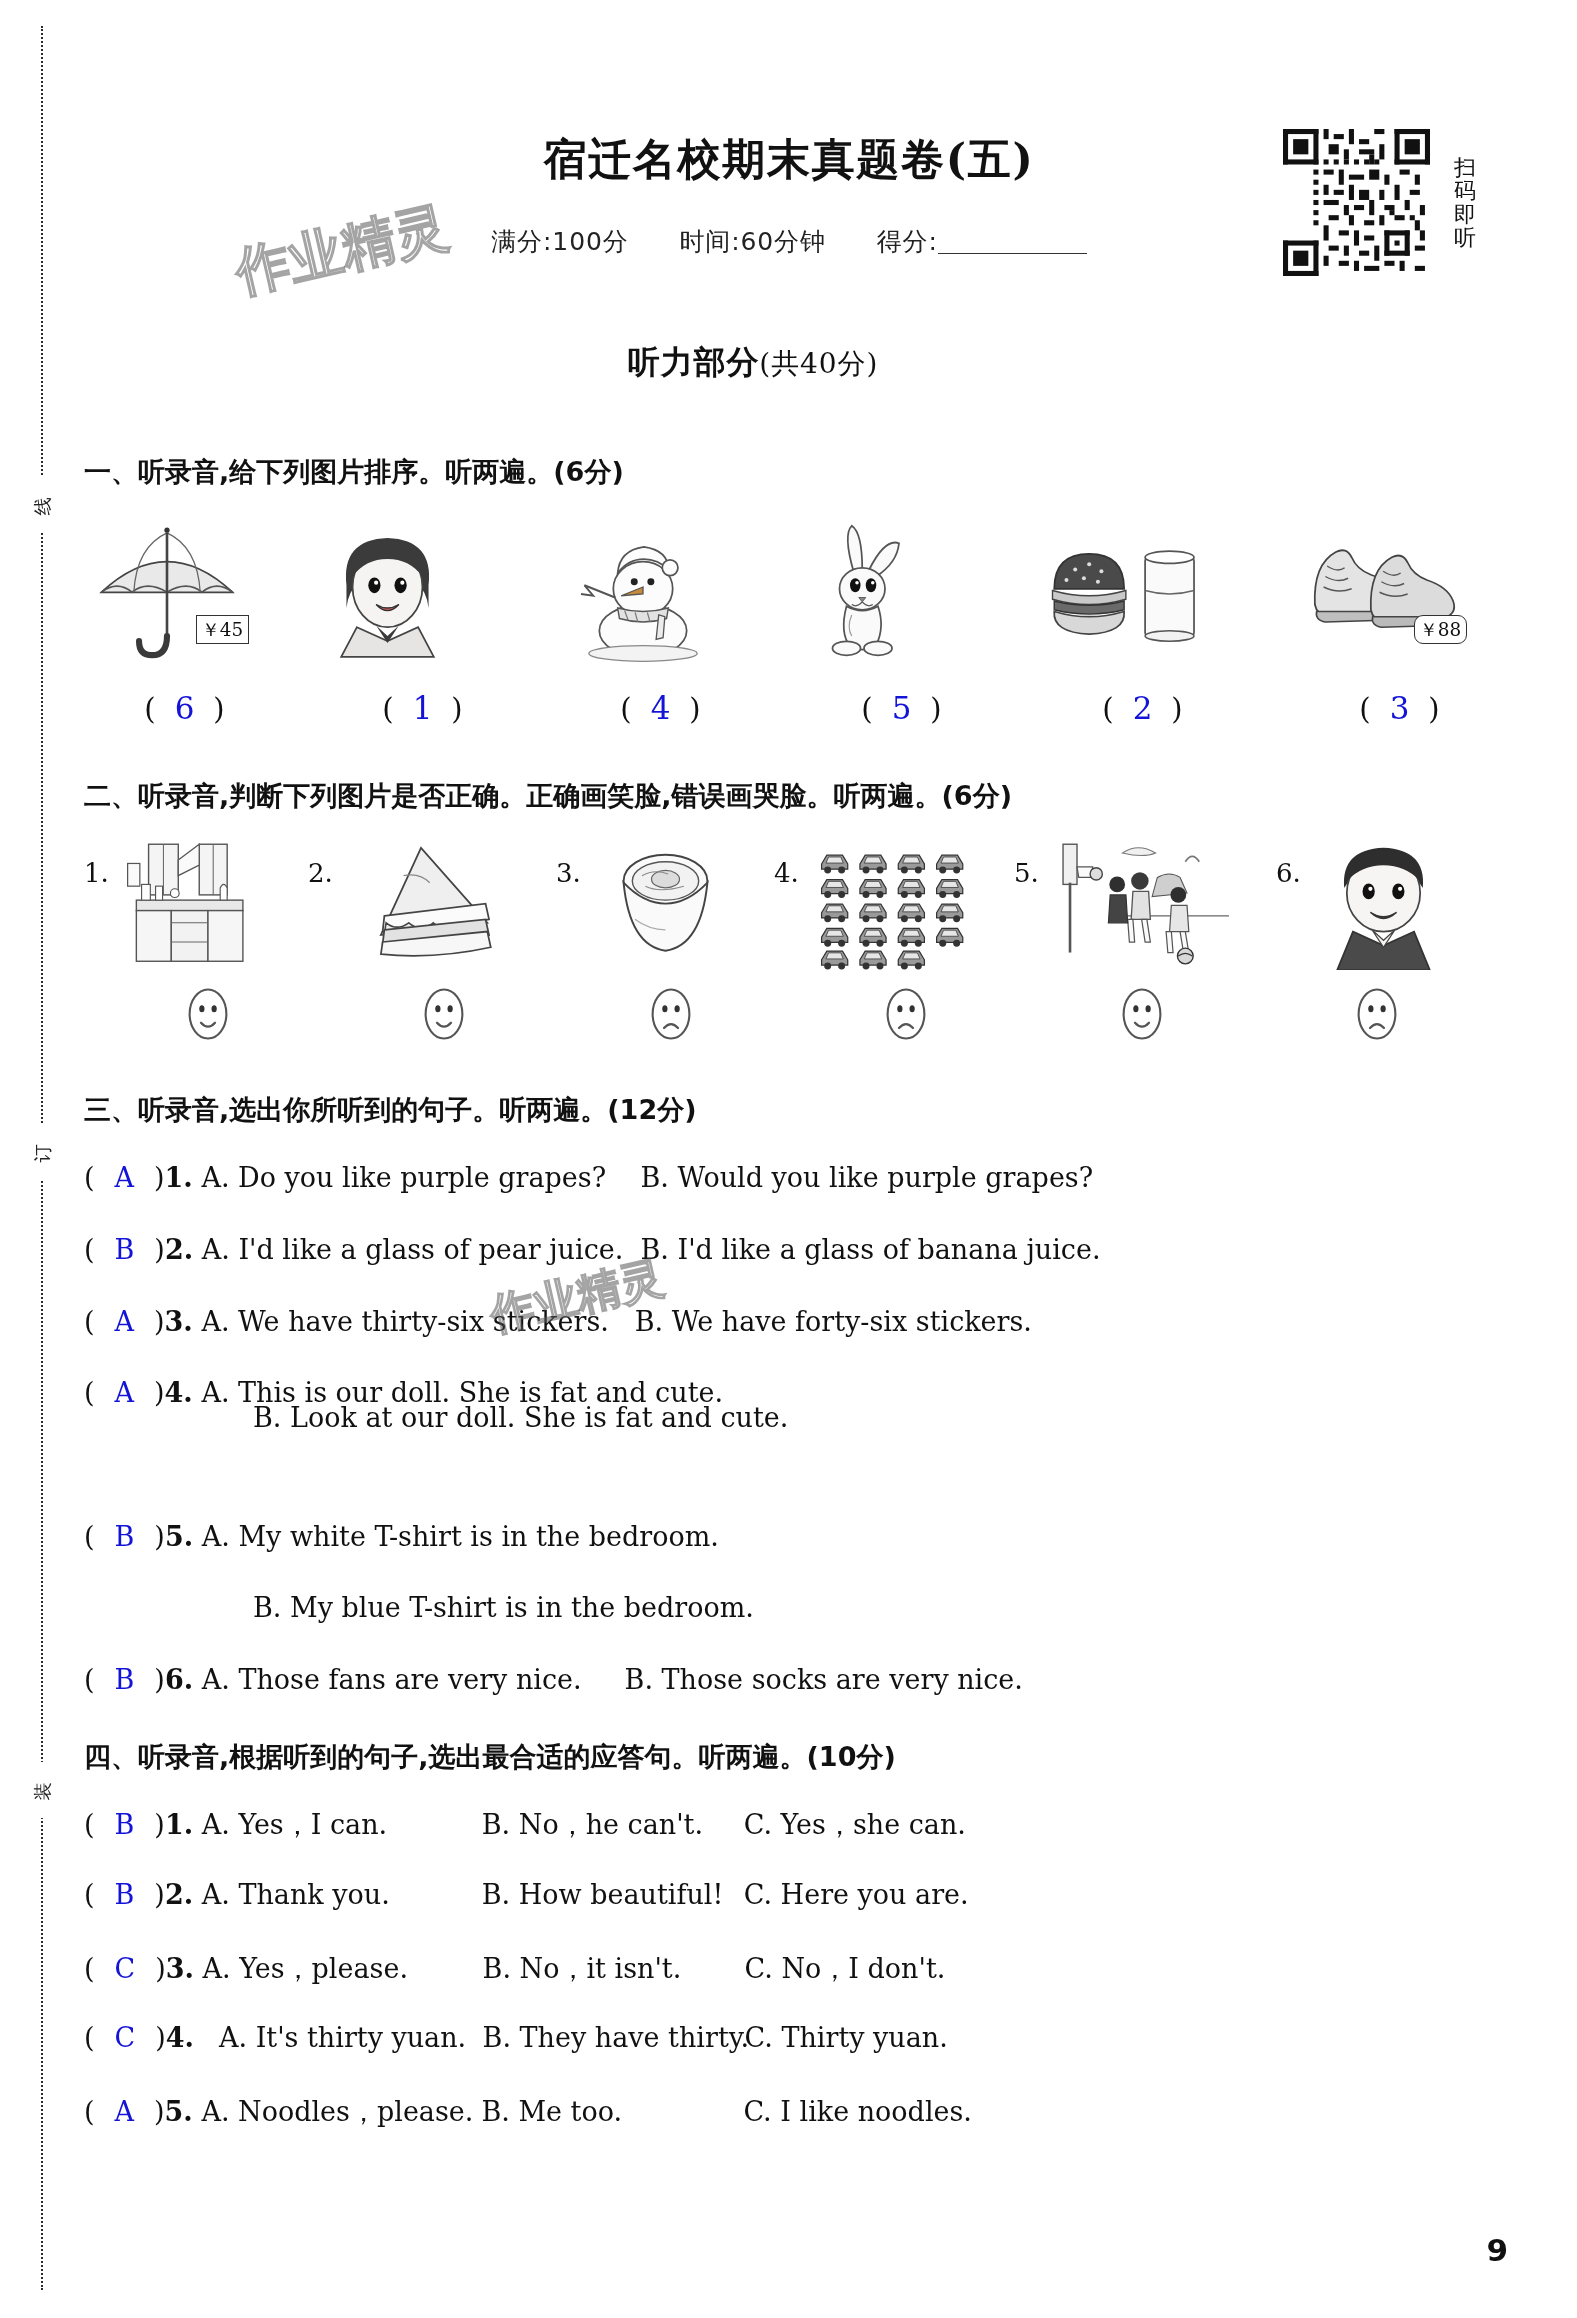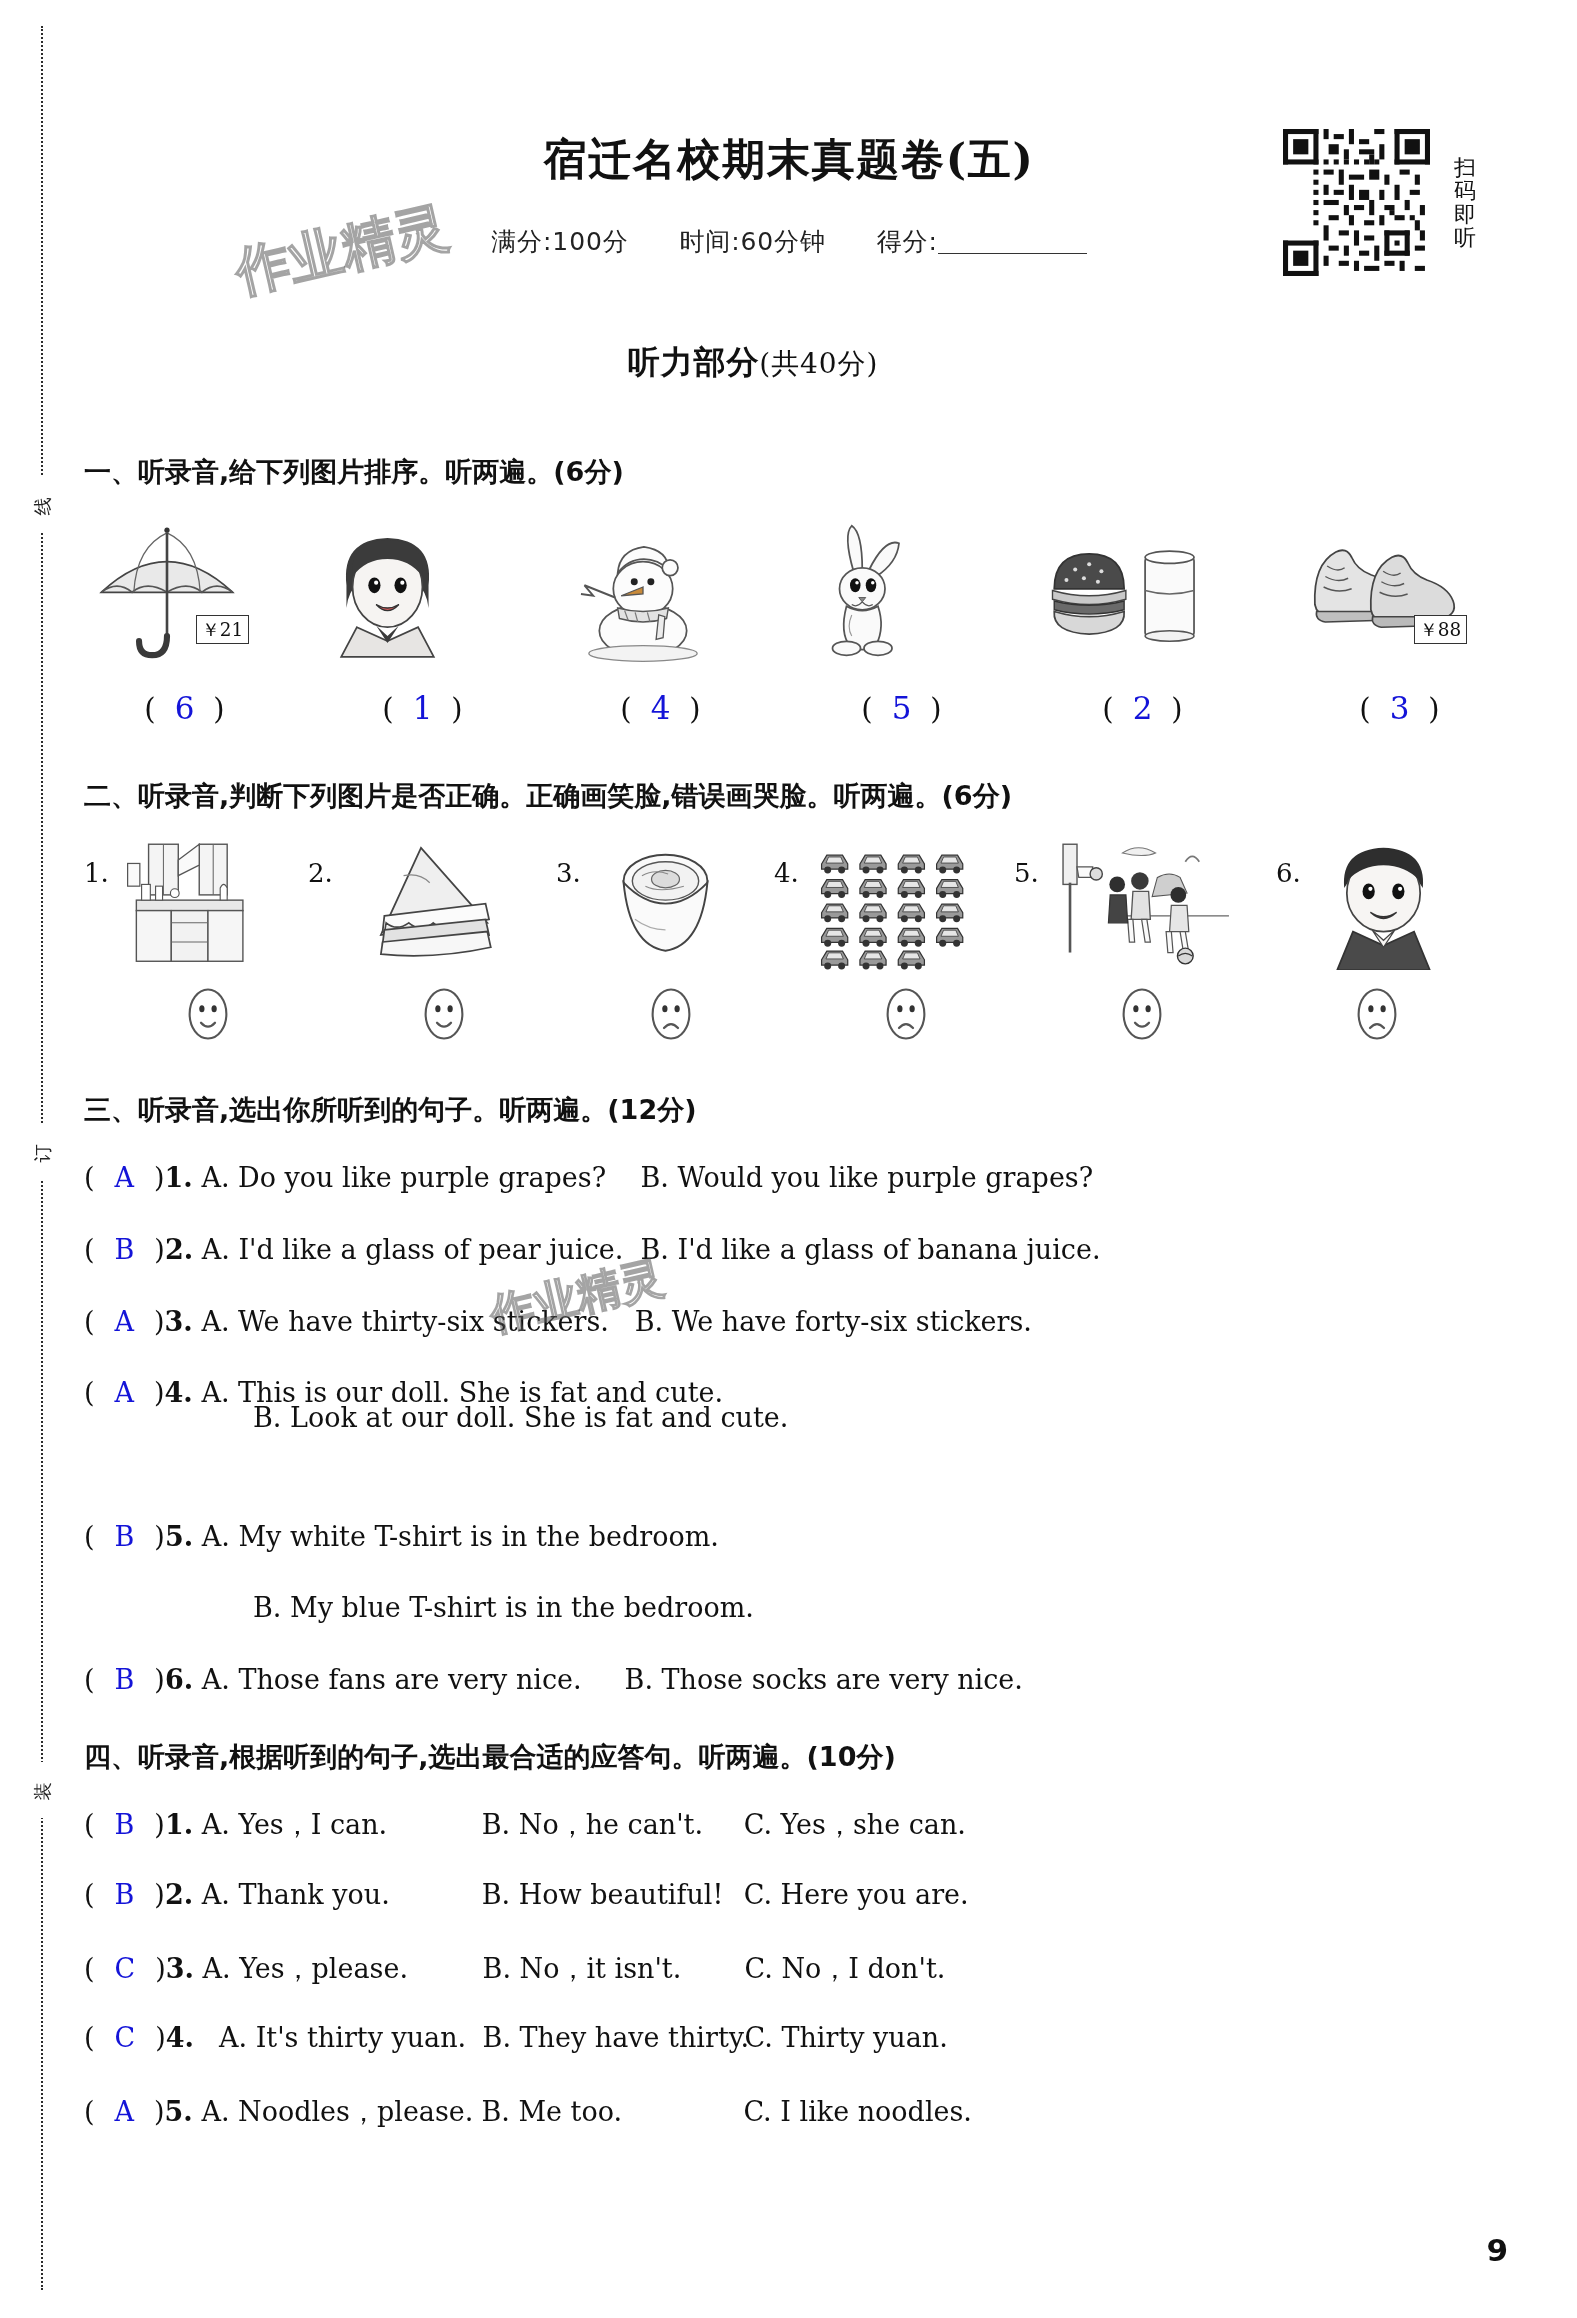--- a/index.html
+++ b/index.html
@@ -284,21 +284,21 @@
     <div class="pic-cell" style="left:0px;">
       <svg width="166" height="140" viewBox="0 0 190 160">
         <path d="M20 78 Q95 8 170 78 Z" fill="#e9e9e9" stroke="#444" stroke-width="2"></path>
         <path d="M20 78 Q38 64 55 78 Q72 64 95 78 Q118 64 135 78 Q152 64 170 78" fill="none" stroke="#555" stroke-width="2"></path>
         <path d="M57 78 Q60 26 95 10" fill="none" stroke="#666" stroke-width="1.5"></path>
         <path d="M133 78 Q130 26 95 10" fill="none" stroke="#666" stroke-width="1.5"></path>
         <line x1="95" y1="10" x2="95" y2="130" stroke="#444" stroke-width="3"></line>
         <path d="M95 128 Q95 150 78 150 Q63 150 63 134" fill="none" stroke="#3a3a3a" stroke-width="7" stroke-linecap="round"></path>
         <circle cx="95" cy="7" r="3" fill="#333"></circle>
       </svg>
-      <div class="tag" style="left:112px; top:91px;">￥21</div>
+      <div class="tag" style="left:112px; top:91px;">￥45</div>
     </div>
 
     <div class="pic-cell" style="left:238px;">
       <svg width="131" height="140" viewBox="0 0 150 160">
         <path d="M28 70 Q22 18 75 16 Q128 18 122 70 L122 96 Q118 58 75 56 Q32 58 28 96 Z" fill="#3b3b3b"></path>
         <ellipse cx="75" cy="72" rx="40" ry="46" fill="#f6f4f2" stroke="#444" stroke-width="2"></ellipse>
         <path d="M35 60 Q30 20 75 18 Q120 20 115 60 Q100 40 75 40 Q50 40 35 60Z" fill="#3b3b3b"></path>
         <ellipse cx="60" cy="70" rx="7" ry="9" fill="#111"></ellipse>
         <ellipse cx="90" cy="70" rx="7" ry="9" fill="#111"></ellipse>
         <circle cx="62" cy="67" r="2.4" fill="#fff"></circle>
@@ -372,21 +372,21 @@
         <path d="M32 48 Q44 56 52 50" fill="none" stroke="#555" stroke-width="1.6"></path>
         <path d="M30 60 Q44 68 56 62" fill="none" stroke="#555" stroke-width="1.6"></path>
         <path d="M28 72 Q44 80 60 74" fill="none" stroke="#555" stroke-width="1.6"></path>
         <path d="M20 100 L106 100 Q112 108 96 110 L30 112 Q18 110 20 100Z" fill="#bfbfbf" stroke="#444" stroke-width="1.8"></path>
         <path d="M82 98 Q80 52 106 38 Q118 32 124 44 Q130 58 146 64 Q170 72 176 88 Q182 104 160 110 L98 112 Q84 110 82 98Z" fill="#dcdcdc" stroke="#444" stroke-width="2"></path>
         <path d="M96 54 Q108 62 116 56" fill="none" stroke="#555" stroke-width="1.6"></path>
         <path d="M94 66 Q108 74 120 68" fill="none" stroke="#555" stroke-width="1.6"></path>
         <path d="M92 78 Q108 86 124 80" fill="none" stroke="#555" stroke-width="1.6"></path>
         <path d="M84 106 L170 106 Q176 114 160 116 L94 118 Q82 116 84 106Z" fill="#bababa" stroke="#444" stroke-width="1.8"></path>
       </svg>
-      <div class="tag" style="left:115px; top:91px;">￥88</div>
+      <div class="tag" style="left:115px; top:91px;border-radius:9px;">￥88</div>
     </div>
   </div>
 
   <div class="ans-row1">
     <div class="ans-box" style="left:0px;">(<span class="num">6</span>)</div>
     <div class="ans-box" style="left:238px;">(<span class="num">1</span>)</div>
     <div class="ans-box" style="left:476px;">(<span class="num">4</span>)</div>
     <div class="ans-box" style="left:717px;">(<span class="num">5</span>)</div>
     <div class="ans-box" style="left:958px;">(<span class="num">2</span>)</div>
     <div class="ans-box" style="left:1215px;">(<span class="num">3</span>)</div>

